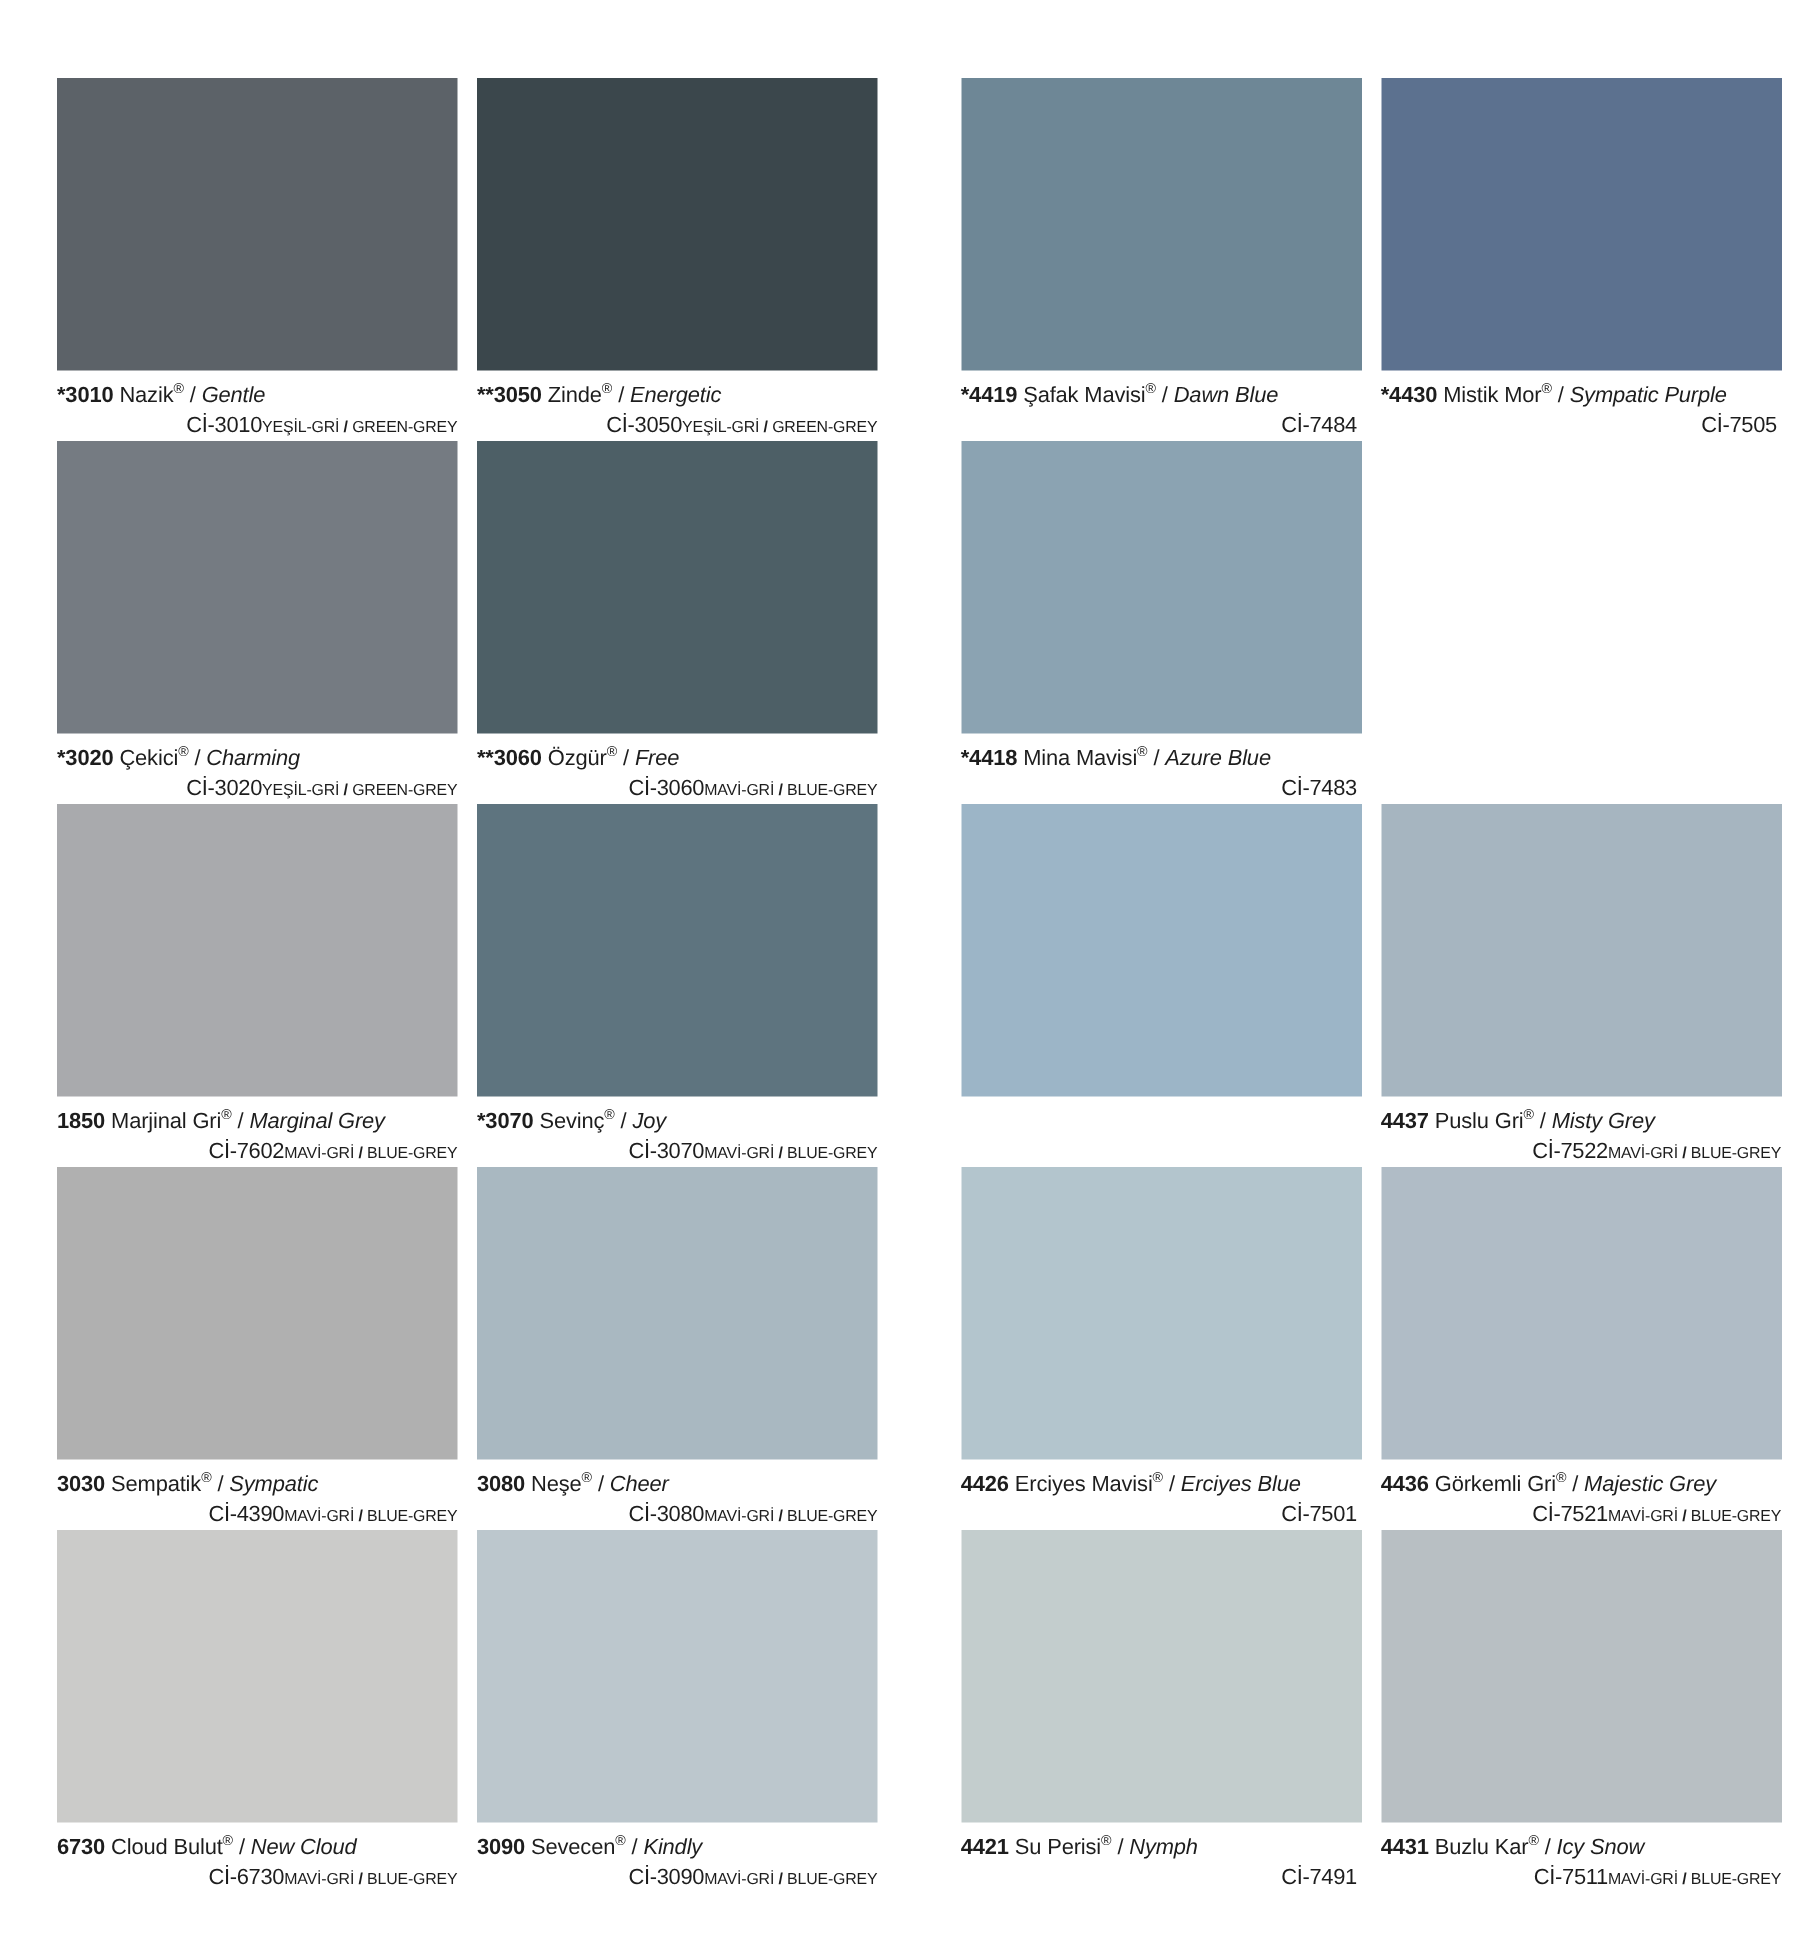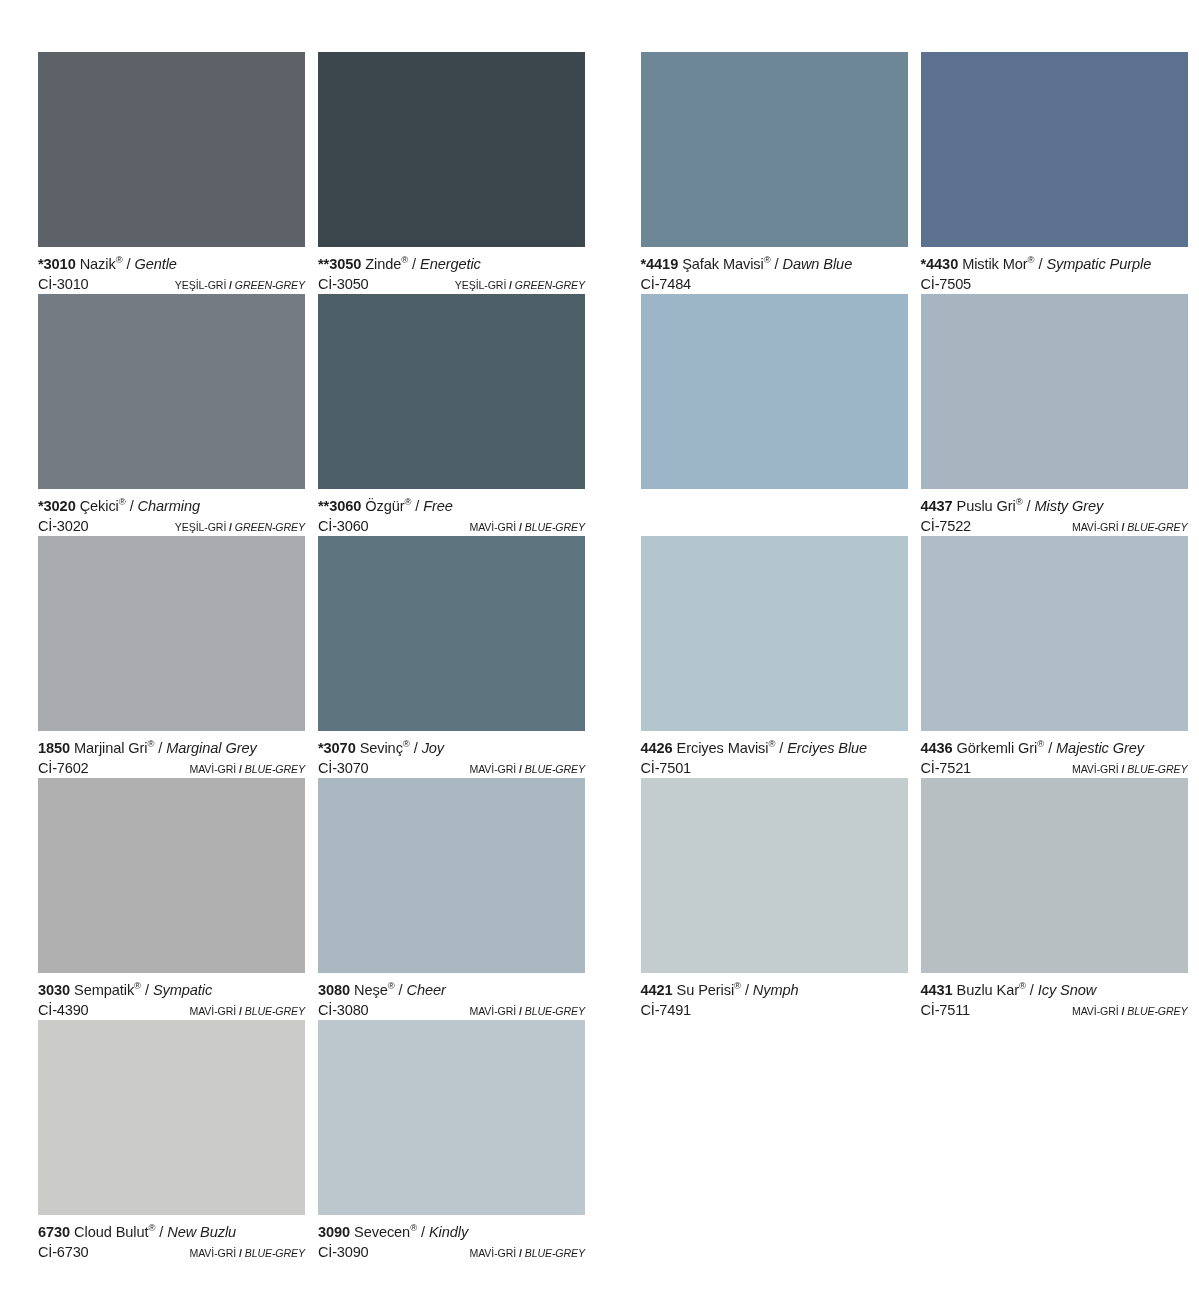--- a/index.html
+++ b/index.html
@@ -75,40 +75,39 @@
   }
   sup.reg {
     font-size: 9.5px;
     vertical-align: super;
     line-height: 0;
   }
   .cap-line2 {
     display: flex;
     flex-direction: row;
     align-items: baseline;
-    justify-content: space-between;
+    justify-content: flex-end;
     font-size: 14.6px;
     line-height: 20px;
     white-space: nowrap;
   }
   .cap-ci {
     letter-spacing: -0.2px;
   }
   .cap-family {
     font-size: 10.6px;
     letter-spacing: -0.1px;
   }
   .fam-tr {
     font-weight: normal;
   }
   .fam-slash {
     font-weight: bold;
   }
   .fam-en {
-    font-style: italic;
     font-weight: normal;
   }
   .fam-empty { visibility: hidden; }
 </style>
 </head>
 <body>
 
 <div class="page">
   <div class="panels" id="panels">
       <div class="panel panel-left">
@@ -197,21 +196,21 @@
                 <span class="cap-ci">Cİ-3080</span>
                 <span class="cap-family"><span class="fam-tr">MAVİ-GRİ</span> <span class="fam-slash">/</span> <span class="fam-en">BLUE-GREY</span></span>
               </div>
             </div>
           </div>
         </div>
         <div class="row">
           <div class="cell">
             <div class="swatch" style="background: rgb(203, 203, 201);"></div>
             <div class="caption">
-              <div class="cap-line1"><span class="cap-code">6730</span> <span class="cap-tr">Cloud Bulut</span><sup class="reg">®</sup> <span class="cap-sep">/</span> <span class="cap-en">New Buzlu</span></div>
+              <div class="cap-line1"><span class="cap-code">6730</span> <span class="cap-tr">Cloud Bulut</span><sup class="reg">®</sup> <span class="cap-sep">/</span> <span class="cap-en">New Cloud</span></div>
               <div class="cap-line2">
                 <span class="cap-ci">Cİ-6730</span>
                 <span class="cap-family"><span class="fam-tr">MAVİ-GRİ</span> <span class="fam-slash">/</span> <span class="fam-en">BLUE-GREY</span></span>
               </div>
             </div>
           </div>
           <div class="cell">
             <div class="swatch" style="background: rgb(188, 199, 205);"></div>
             <div class="caption">
               <div class="cap-line1"><span class="cap-code">3090</span> <span class="cap-tr">Sevecen</span><sup class="reg">®</sup> <span class="cap-sep">/</span> <span class="cap-en">Kindly</span></div>
@@ -240,20 +239,30 @@
             <div class="caption">
               <div class="cap-line1"><span class="cap-code">*4430</span> <span class="cap-tr">Mistik Mor</span><sup class="reg">®</sup> <span class="cap-sep">/</span> <span class="cap-en">Sympatic Purple</span></div>
               <div class="cap-line2">
                 <span class="cap-ci">Cİ-7505</span>
                 <span class="cap-family fam-empty"><span class="fam-tr"></span> <span class="fam-slash">/</span> <span class="fam-en"></span></span>
               </div>
             </div>
           </div>
         </div>
         <div class="row">
+          <div class="cell">
+            <div class="swatch" style="background: rgb(139, 163, 178);"></div>
+            <div class="caption">
+              <div class="cap-line1"><span class="cap-code">*4418</span> <span class="cap-tr">Mina Mavisi</span><sup class="reg">®</sup> <span class="cap-sep">/</span> <span class="cap-en">Azure Blue</span></div>
+              <div class="cap-line2">
+                <span class="cap-ci">Cİ-7483</span>
+                <span class="cap-family fam-empty"><span class="fam-tr"></span> <span class="fam-slash">/</span> <span class="fam-en"></span></span>
+              </div>
+            </div>
+          </div>
         </div>
         <div class="row">
           <div class="cell">
             <div class="swatch" style="background: rgb(156, 181, 199);"></div>
           </div>
           <div class="cell">
             <div class="swatch" style="background: rgb(166, 181, 192);"></div>
             <div class="caption">
               <div class="cap-line1"><span class="cap-code">4437</span> <span class="cap-tr">Puslu Gri</span><sup class="reg">®</sup> <span class="cap-sep">/</span> <span class="cap-en">Misty Grey</span></div>
               <div class="cap-line2">

